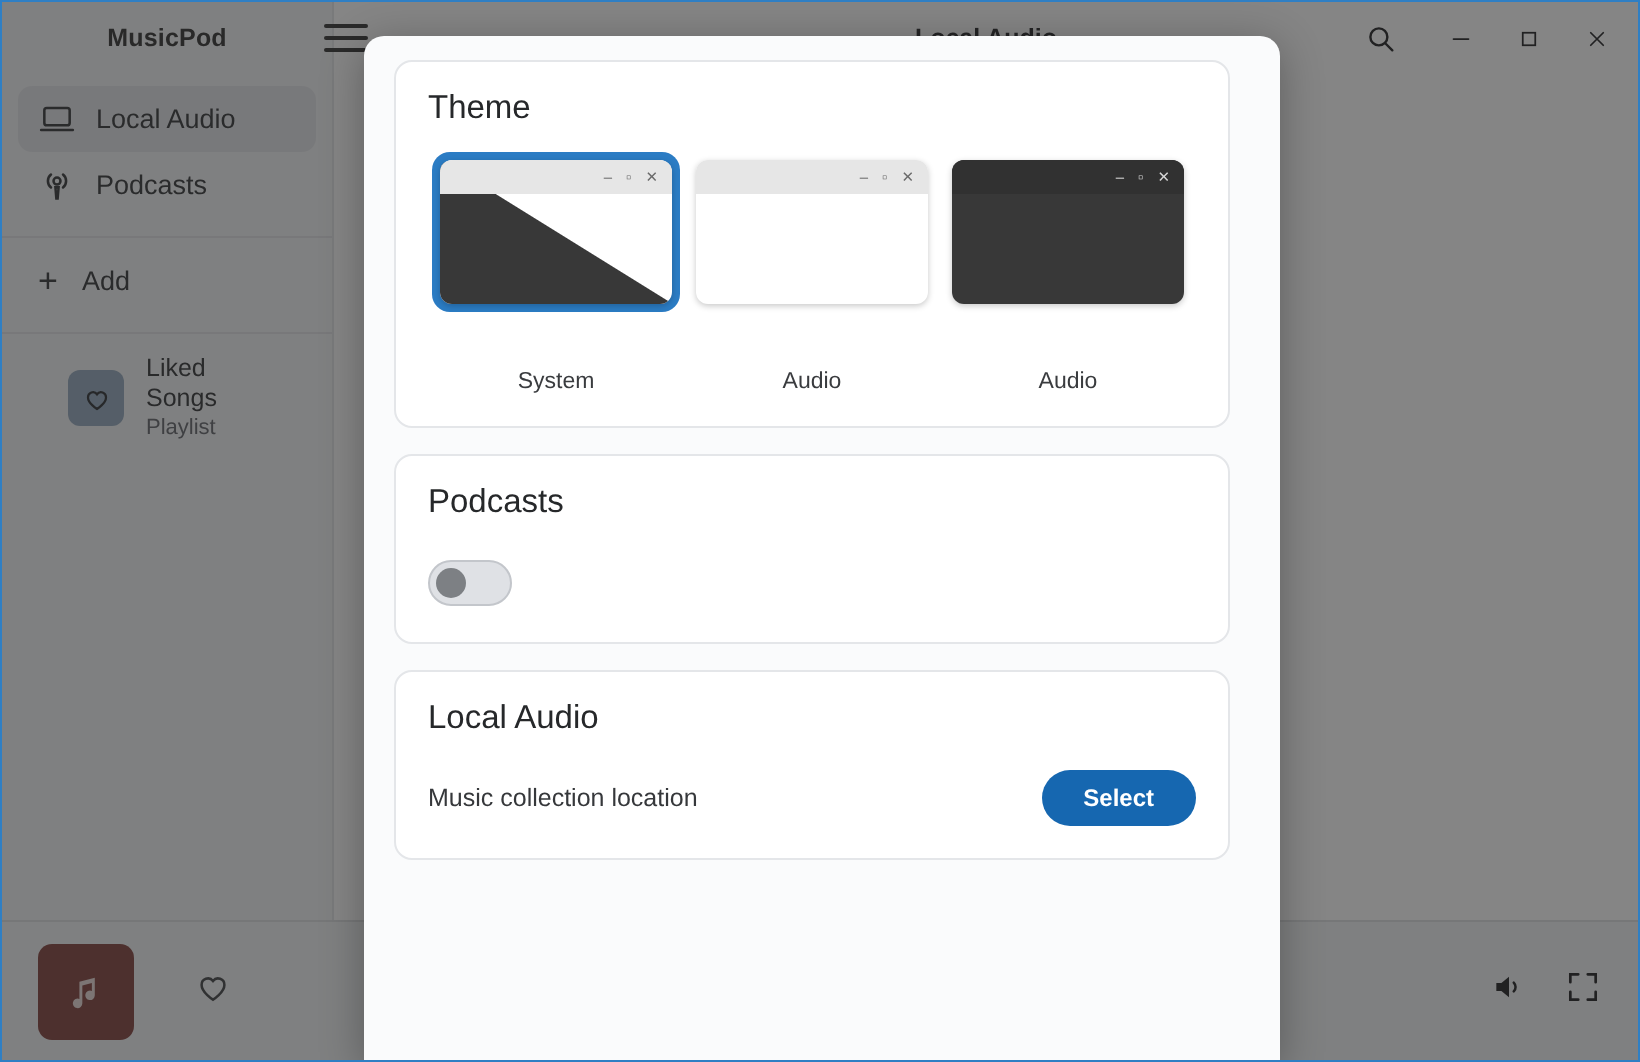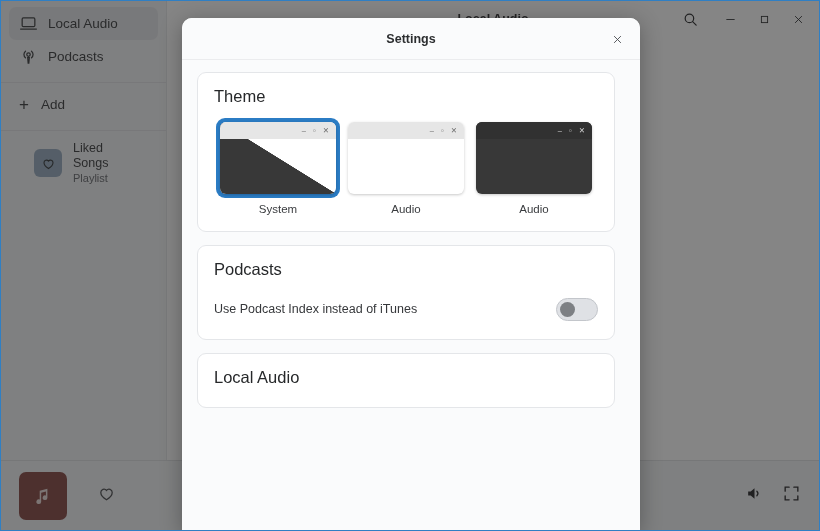--- a/index.html
+++ b/index.html
@@ -207,21 +207,21 @@
   .pv-dark .ctrl { color: #d6d6d6; }
 
   .pv-system { background: #ffffff; }
   .pv-system .titlebar { background: #e6e6e6; z-index: 3; }
   .pv-system .ctrl { color: #6a6a6a; }
   .pv-system .diag {
     position: absolute; inset: 0; z-index: 2;
     background: linear-gradient(to bottom left, rgba(0,0,0,0) 49.6%, #383838 50%);
   }
 
-  .theme-label { font-size: 11.5px; color: #3a3c3f; margin-top: 5px; }
+  .theme-label { font-size: 11.5px; color: #3a3c3f; margin-top: 29px; }
 
   
   .setting-row {
     display: flex; align-items: center; justify-content: space-between;
     margin-top: 16px; min-height: 28px;
   }
   .setting-label { font-size: 12.5px; color: #36383b; }
 
   .toggle {
     width: 42px; height: 23px; border-radius: 12px;
@@ -247,20 +247,28 @@
 </style>
 </head>
 <body>
 
 <div id="app">
 
   <div class="base-window">
     <div class="top-row">
 
       <div class="sidebar">
+        <div class="sidebar-header">
+          <span class="app-title">MusicPod</span>
+          <div class="hamburger">
+            <i></i>
+              <i></i>
+              <i></i>
+          </div>
+        </div>
 
         <div class="nav-list">
           <div class="nav-item selected">
             <span class="nav-icon">
               <svg viewBox="0 0 24 24" width="19" height="19" fill="none" stroke="#2d2f31" stroke-width="1.6">
                 <rect x="4" y="5" width="16" height="11" rx="1.5"></rect>
                 <path d="M2 19h20" stroke-linecap="round"></path>
               </svg>
             </span>
             <span>Local Audio</span>
@@ -355,28 +363,20 @@
           </svg>
         </div>
       </div>
     </div>
   </div>
 
   <div class="scrim"></div>
 
   <div class="dialog">
 
-    <div class="dialog-header">
-      <span class="dialog-title">Settings</span>
-      <div class="dialog-close">
-        <svg viewBox="0 0 24 24" width="15" height="15" stroke="#44464a" stroke-width="1.4">
-          <path d="M7 7l10 10M17 7L7 17" stroke-linecap="round"></path>
-        </svg>
-      </div>
-    </div>
 
     <div class="dialog-body">
 
       <div class="card">
         <div class="card-title">Theme</div>
         <div class="theme-row">
 
           <div class="theme-opt">
             <div class="theme-frame selected">
               <div class="preview pv-system">
@@ -416,28 +416,31 @@
             </div>
             <div class="theme-label">Audio</div>
           </div>
 
         </div>
       </div>
 
       <div class="card">
         <div class="card-title">Podcasts</div>
         <div class="setting-row">
-          <span class="setting-label">Use Podcast Index instead of iTunes</span>
           <div class="toggle">
             <span class="knob"></span>
           </div>
         </div>
       </div>
 
       <div class="card">
         <div class="card-title">Local Audio</div>
+        <div class="setting-row">
+          <span class="setting-label">Music collection location</span>
+          <button class="btn-select">Select</button>
+        </div>
       </div>
 
 
     </div>
   </div>
 
 </div>
 
 </body></html>

